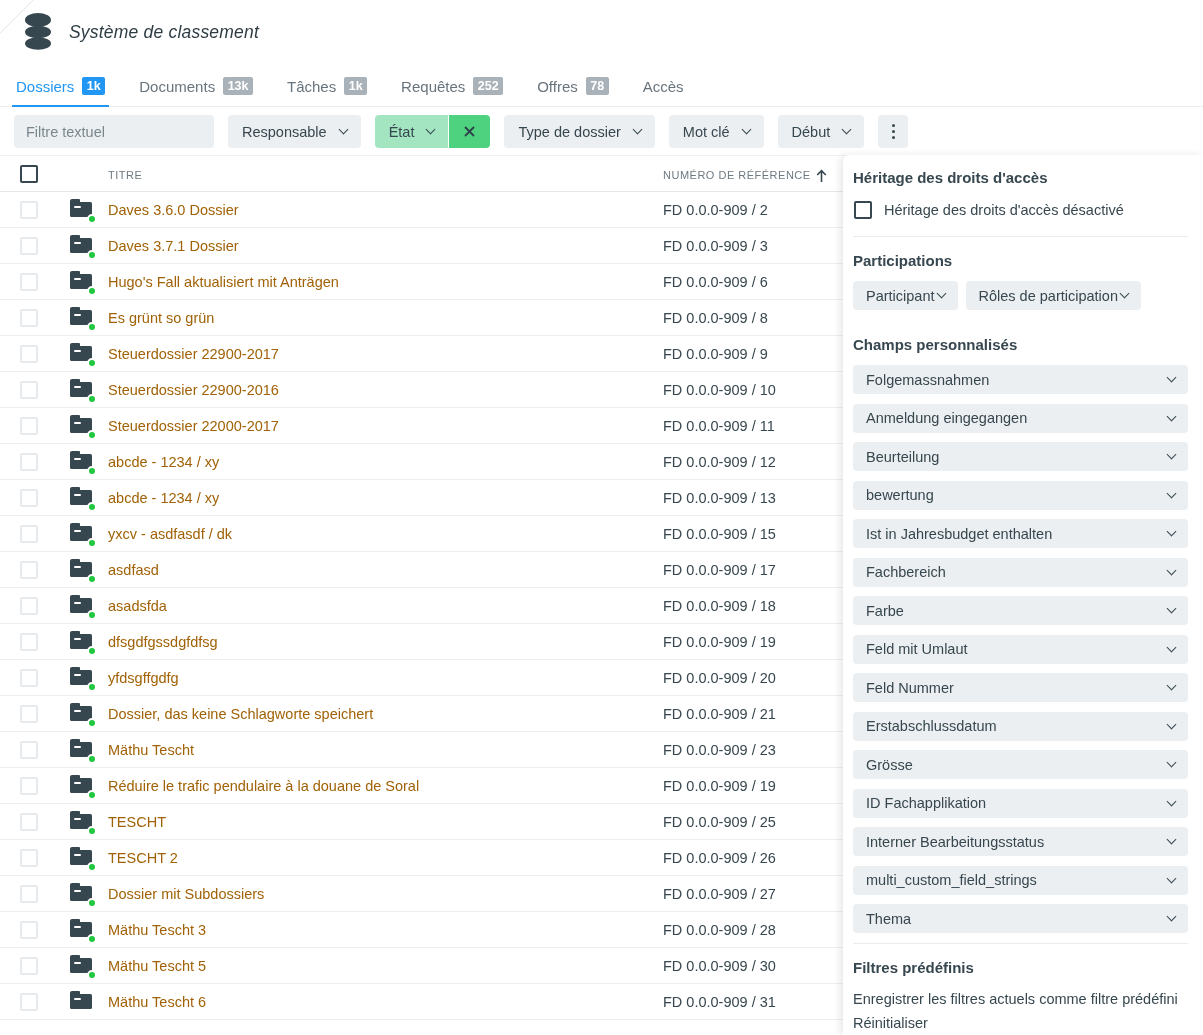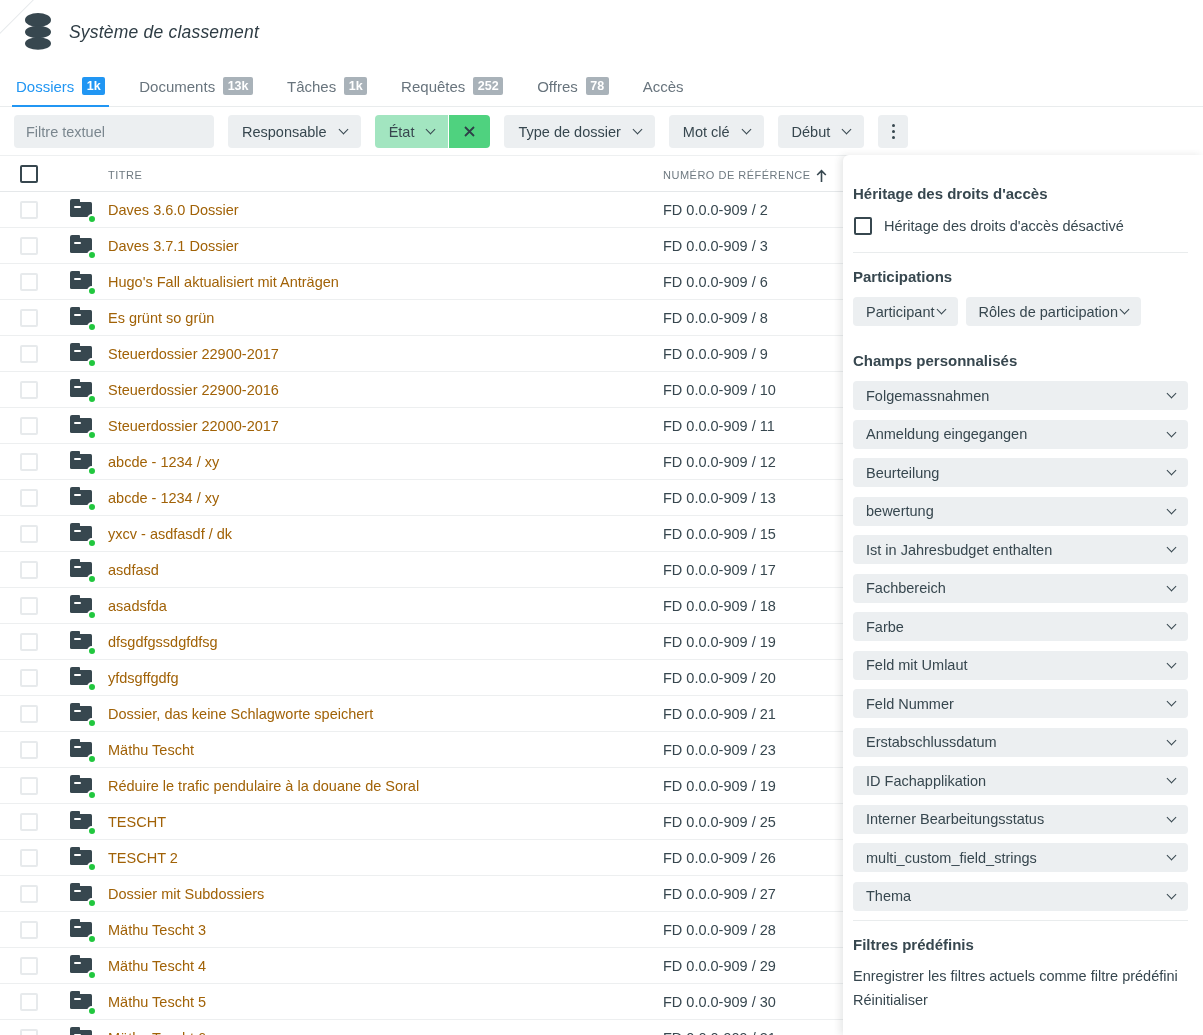--- a/index.html
+++ b/index.html
@@ -444,31 +444,20 @@
         <span class="folder-icon">
           <i class="f-tab"></i>
           <i class="f-body"></i>
           <i class="f-dash"></i>
           <i class="f-dot"></i>
         </span>
         <span class="row-title">Mäthu Tescht 3</span>
         <span class="row-ref">FD 0.0.0-909 / 28</span>
       </div>
 
-      <div class="row">
-        <span class="cb cb-light"></span>
-        <span class="folder-icon">
-          <i class="f-tab"></i>
-          <i class="f-body"></i>
-          <i class="f-dash"></i>
-          <i class="f-dot"></i>
-        </span>
-        <span class="row-title">Mäthu Tescht 4</span>
-        <span class="row-ref">FD 0.0.0-909 / 29</span>
-      </div>
 
       <div class="row">
         <span class="cb cb-light"></span>
         <span class="folder-icon">
           <i class="f-tab"></i>
           <i class="f-body"></i>
           <i class="f-dash"></i>
           <i class="f-dot"></i>
         </span>
         <span class="row-title">Mäthu Tescht 5</span>
@@ -482,21 +471,21 @@
           <i class="f-body"></i>
           <i class="f-dash"></i>
         </span>
         <span class="row-title">Mäthu Tescht 6</span>
         <span class="row-ref">FD 0.0.0-909 / 31</span>
       </div>
     </div>
 </div>
 
 <div class="side-panel">
-  <h3 class="panel-heading" style="margin-top:16px;">Héritage des droits d'accès</h3>
+  <h3 class="panel-heading" style="margin-top:0;">Héritage des droits d'accès</h3>
   <div class="panel-check-row">
     <span class="cb cb-dark"></span>
     <span class="panel-check-label">Héritage des droits d'accès désactivé</span>
   </div>
 
   <div class="panel-divider"></div>
 
   <h3 class="panel-heading">Participations</h3>
   <div class="panel-chip-row">
     <button class="panel-chip">
@@ -555,20 +544,24 @@
       <button class="field">
         <span>Feld Nummer</span>
         <i class="chev"></i>
       </button>
 
       <button class="field">
         <span>Erstabschlussdatum</span>
         <i class="chev"></i>
       </button>
 
+      <button class="field">
+        <span>Grösse</span>
+        <i class="chev"></i>
+      </button>
 
       <button class="field">
         <span>ID Fachapplikation</span>
         <i class="chev"></i>
       </button>
 
       <button class="field">
         <span>Interner Bearbeitungsstatus</span>
         <i class="chev"></i>
       </button>

